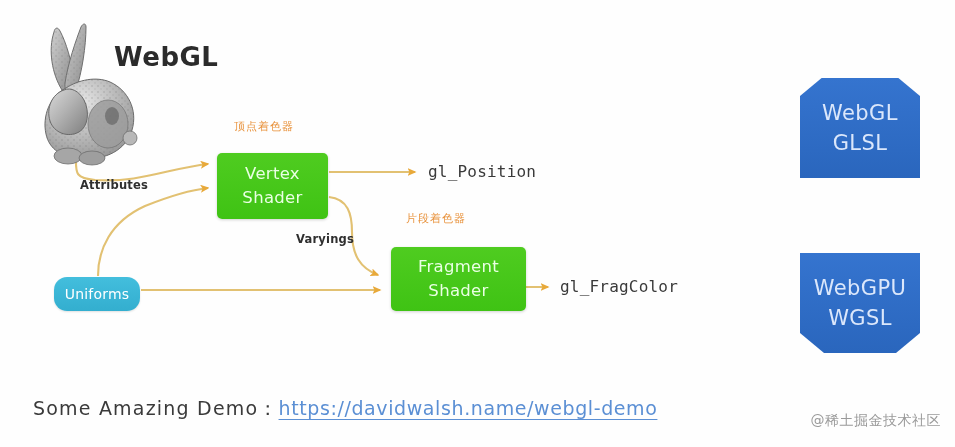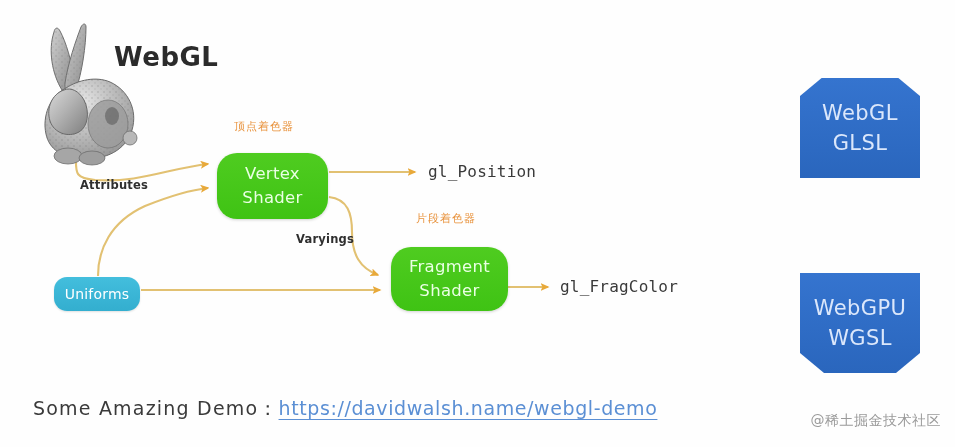--- a/index.html
+++ b/index.html
@@ -49,21 +49,21 @@
     font-weight: 600;
     color: #2b2b2b;
     letter-spacing: 0.5px;
   }
 
   
   .shader-box {
     position: absolute;
     background: #4bc81e;
     background: linear-gradient(180deg,#4fcc20 0%,#3fc314 100%);
-    border-radius: 20px;
+    border-radius: 5px;
     box-shadow: 0 1px 3px rgba(0,0,0,0.18);
     color: #e9ffe3;
     font-family: "DejaVu Sans", sans-serif;
     font-size: 16.5px;
     line-height: 1.45;
     text-align: center;
     display: flex;
     flex-direction: column;
     align-items: center;
     justify-content: center;
@@ -71,36 +71,36 @@
   }
   #vertex-shader-box {
     left: 217px;
     top: 153px;
     width: 111px;
     height: 66px;
   }
   #fragment-shader-box {
     left: 391px;
     top: 247px;
-    width: 117px;
+    width: 135px;
     height: 64px;
   }
   .shader-box span { display: block; }
 
   
   .cn-label {
     position: absolute;
     color: #e8923c;
     font-family: Liberation Sans, sans-serif;
     font-size: 11px;
     letter-spacing: 1px;
     white-space: nowrap;
   }
   #vertex-cn-label { left: 234px; top: 119px; }
-  #fragment-cn-label { left: 416px; top: 211px; }
+  #fragment-cn-label { left: 406px; top: 211px; }
 
   
   .wire-caption {
     position: absolute;
     color: #2f2f2f;
     font-family: "DejaVu Sans", sans-serif;
     font-size: 11.5px;
     font-weight: 700;
     letter-spacing: 0.2px;
     white-space: nowrap;
@@ -160,21 +160,20 @@
   }
   #webgl-shield {
     left: 800px;
     top: 78px;
     clip-path: polygon(0 18%, 18% 0, 82% 0, 100% 18%, 100% 100%, 0 100%);
   }
   #webgpu-shield {
     left: 800px;
     top: 253px;
     clip-path: polygon(0 0, 100% 0, 100% 80%, 80% 100%, 20% 100%, 0 80%);
-    margin-top: 20px;
   }
   .api-shield span { display: block; }
 
   
   #demo-line {
     position: absolute;
     left: 33px;
     top: 396px;
     font-family: "DejaVu Sans", sans-serif;
     font-size: 19px;

